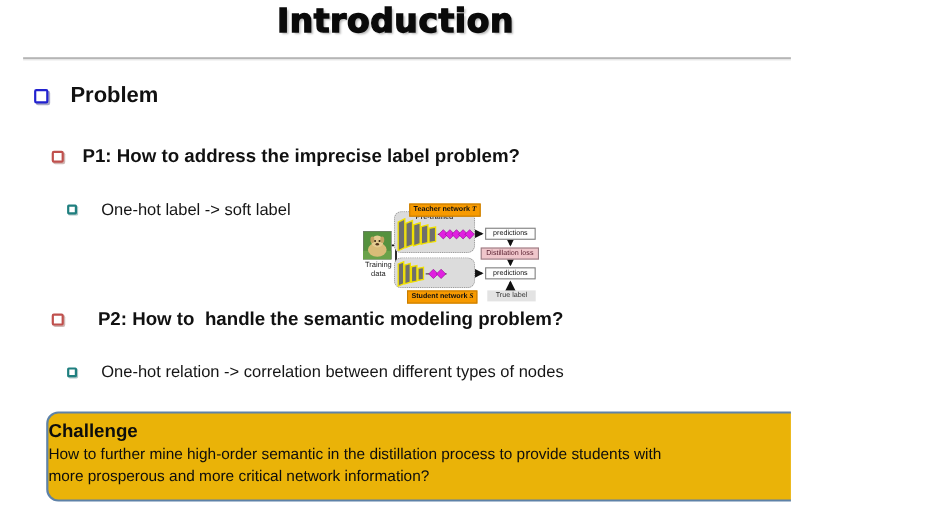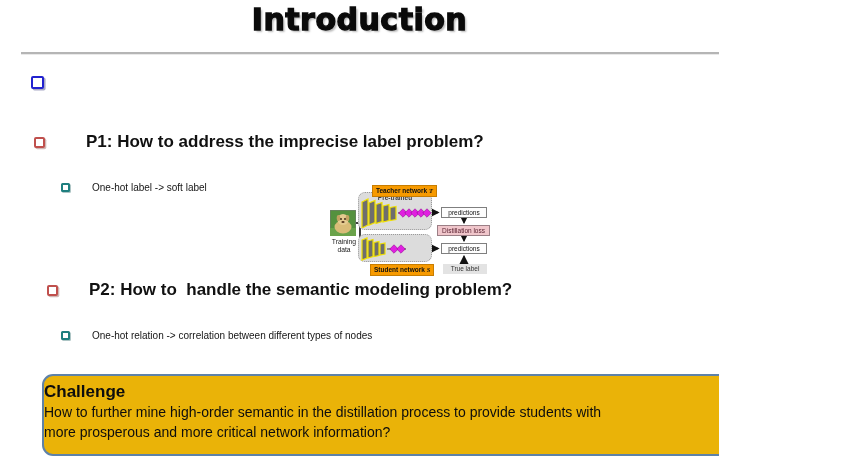--- a/index.html
+++ b/index.html
@@ -25,26 +25,26 @@
   .row { position:absolute; display:flex; align-items:center; }
   .sq { flex:none; background:#fff; }
   .sq-l1 { width:13px; height:13px; border:2.5px solid #2222cf; border-radius:2px;
            box-shadow:1.6px 1.6px 0 rgba(40,40,110,0.40); }
   .sq-l2 { width:11px; height:11px; border:2.2px solid #c0504d; border-radius:2px;
            box-shadow:1.3px 1.3px 0 rgba(120,50,40,0.35); }
   .sq-l3 { width:9px; height:9px; border:2px solid #1f7f7f; border-radius:1.5px;
            box-shadow:1px 1px 0 rgba(20,90,90,0.35); }
   .row-problem { left:31px; top:76px; gap:20px; }
   .row-problem .txt { font-size:20px; font-weight:bold; color:#111; }
-  .row-p1 { left:34px; top:132px; gap:41px; }
+  .row-p1 { left:47px; top:132px; gap:17px; }
   .row-p2 { left:47px; top:280px; gap:31px; }
   .row-p1 .txt, .row-p2 .txt { font-size:17px; font-weight:bold; color:#111; white-space:pre-wrap; }
   .row-sub1 { left:61px; top:182px; gap:22px; }
   .row-sub2 { left:61px; top:330px; gap:22px; }
-  .row-sub1 .txt, .row-sub2 .txt { font-size:10px; font-weight:normal; color:#151515; }
+  .row-sub1 .txt, .row-sub2 .txt { font-size:15px; font-weight:normal; color:#151515; }
   
   .figure { position:absolute; left:328px; top:184px; width:166px; height:94px; }
   .figure .abs { position:absolute; }
   .fig-box { background:#dcdcdc; border:1px dotted #9a9a9a; border-radius:7px; z-index:2; }
   .fig-teacher-box { left:30px; top:8px; width:74px; height:38px; }
   .fig-student-box { left:30px; top:50px; width:74px; height:28px; }
   .fig-banner {
     background:#f79a00; color:#111; font-size:6.5px; font-weight:bold;
     padding:1px 3px; line-height:8px; z-index:4; white-space:nowrap;
     border:0.5px solid #c87d00;
@@ -92,20 +92,21 @@
 </head>
 <body>
 
 <div class="slide">
 
   <div class="title">Introduction</div>
   <div class="title-rule"></div>
 
   <div class="row row-problem">
     <span class="sq sq-l1"></span>
+    <span class="txt">Problem</span>
   </div>
 
   <div class="row row-p1">
     <span class="sq sq-l2"></span>
     <span class="txt">P1: How to address the imprecise label problem?</span>
   </div>
 
   <div class="row row-sub1">
     <span class="sq sq-l3"></span>
     <span class="txt">One-hot label -&gt; soft label</span>

